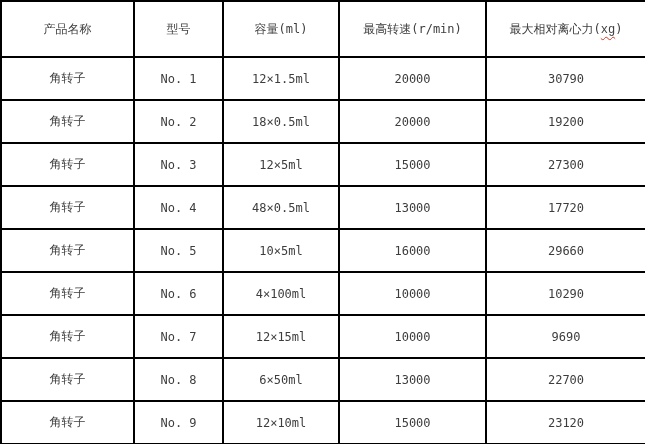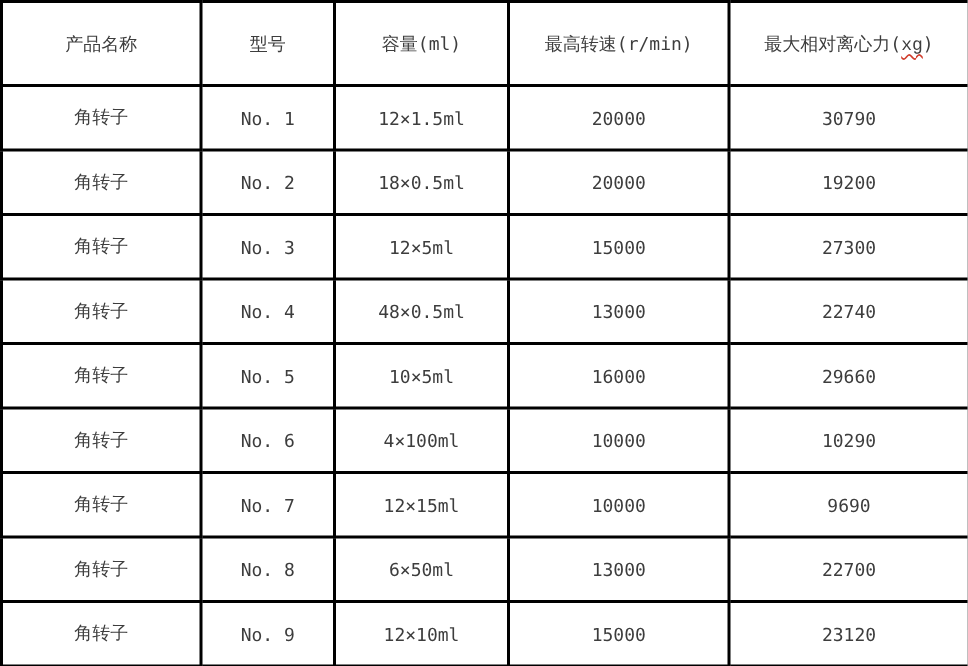--- a/index.html
+++ b/index.html
@@ -87,21 +87,21 @@
       <td>No. 3</td>
       <td>12×5ml</td>
       <td>15000</td>
       <td>27300</td>
     </tr>
     <tr>
       <td>角转子</td>
       <td>No. 4</td>
       <td>48×0.5ml</td>
       <td>13000</td>
-      <td>22740</td>
+      <td>17720</td>
     </tr>
     <tr>
       <td>角转子</td>
       <td>No. 5</td>
       <td>10×5ml</td>
       <td>16000</td>
       <td>29660</td>
     </tr>
     <tr>
       <td>角转子</td>

